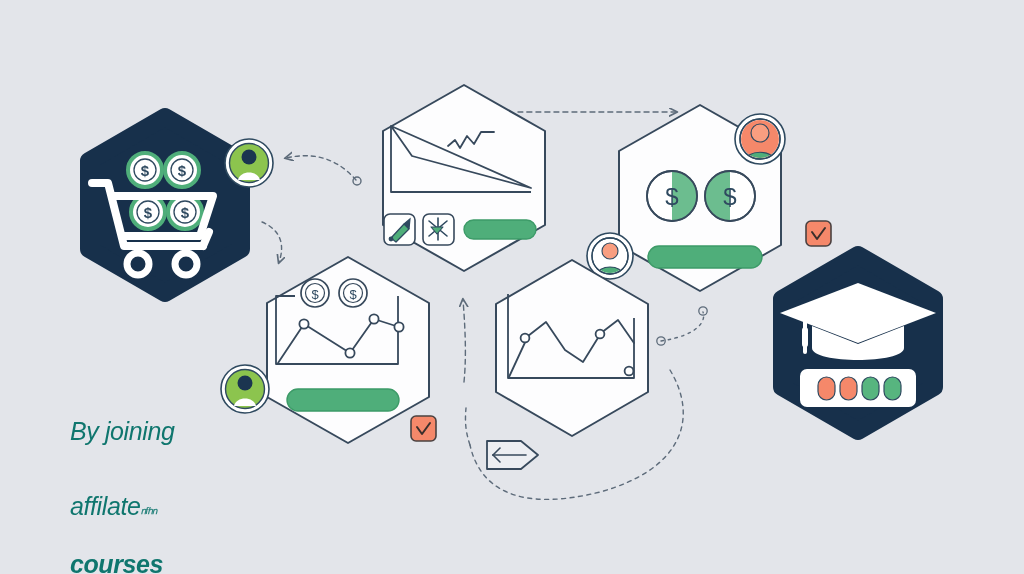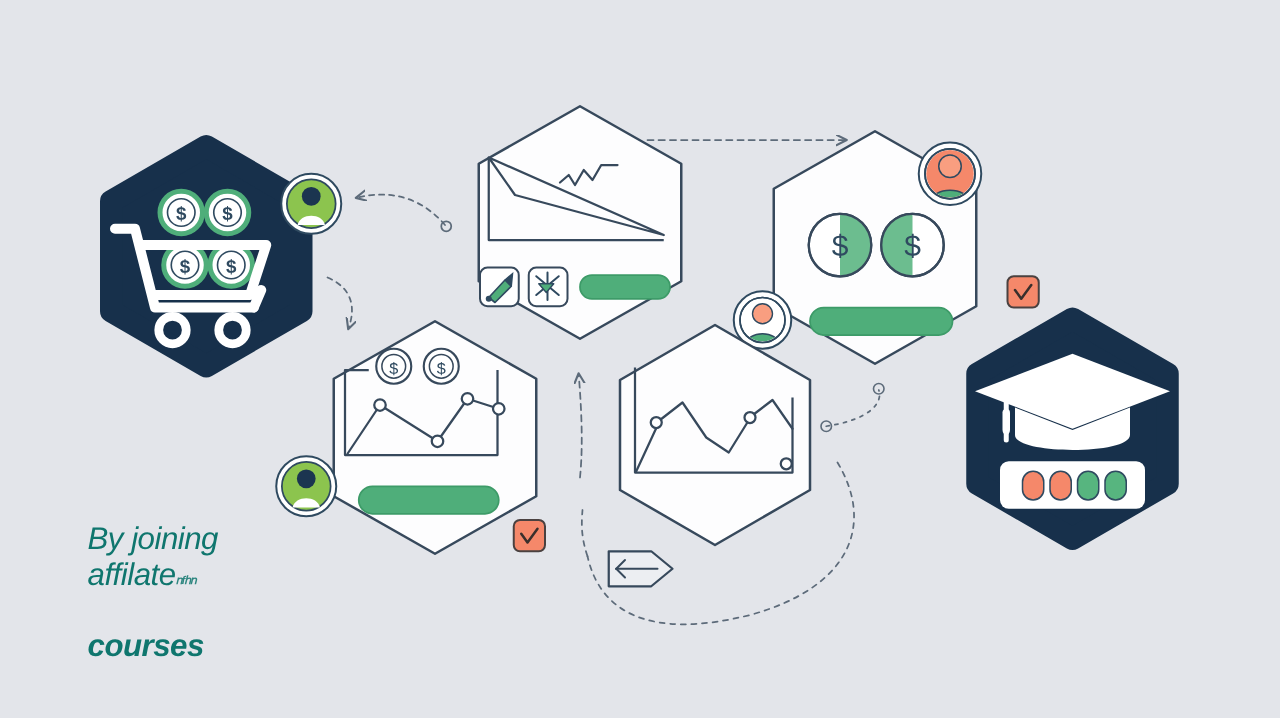--- a/index.html
+++ b/index.html
@@ -15,21 +15,21 @@
     left:70px;top:417px;
     color:#0f766e;
     font-family:"Liberation Sans", sans-serif;
     font-size:25px;
     line-height:29px;
     letter-spacing:-0.4px;
     white-space:nowrap;
     font-style:italic;
   }
   .hl .l1{font-weight:400;}
-  .hl .l2{font-weight:400;}
+  .hl .l2{font-weight:400;margin-top:46px;}
   .hl .l3{font-weight:700;margin-top:24px;}
   .hl .tiny{
     font-size:9px;font-weight:700;letter-spacing:-1px;
     vertical-align:1px;opacity:.85;
   }
 </style>
 </head>
 <body style="background: rgb(227, 229, 234);">
 
 <div id="stage">

